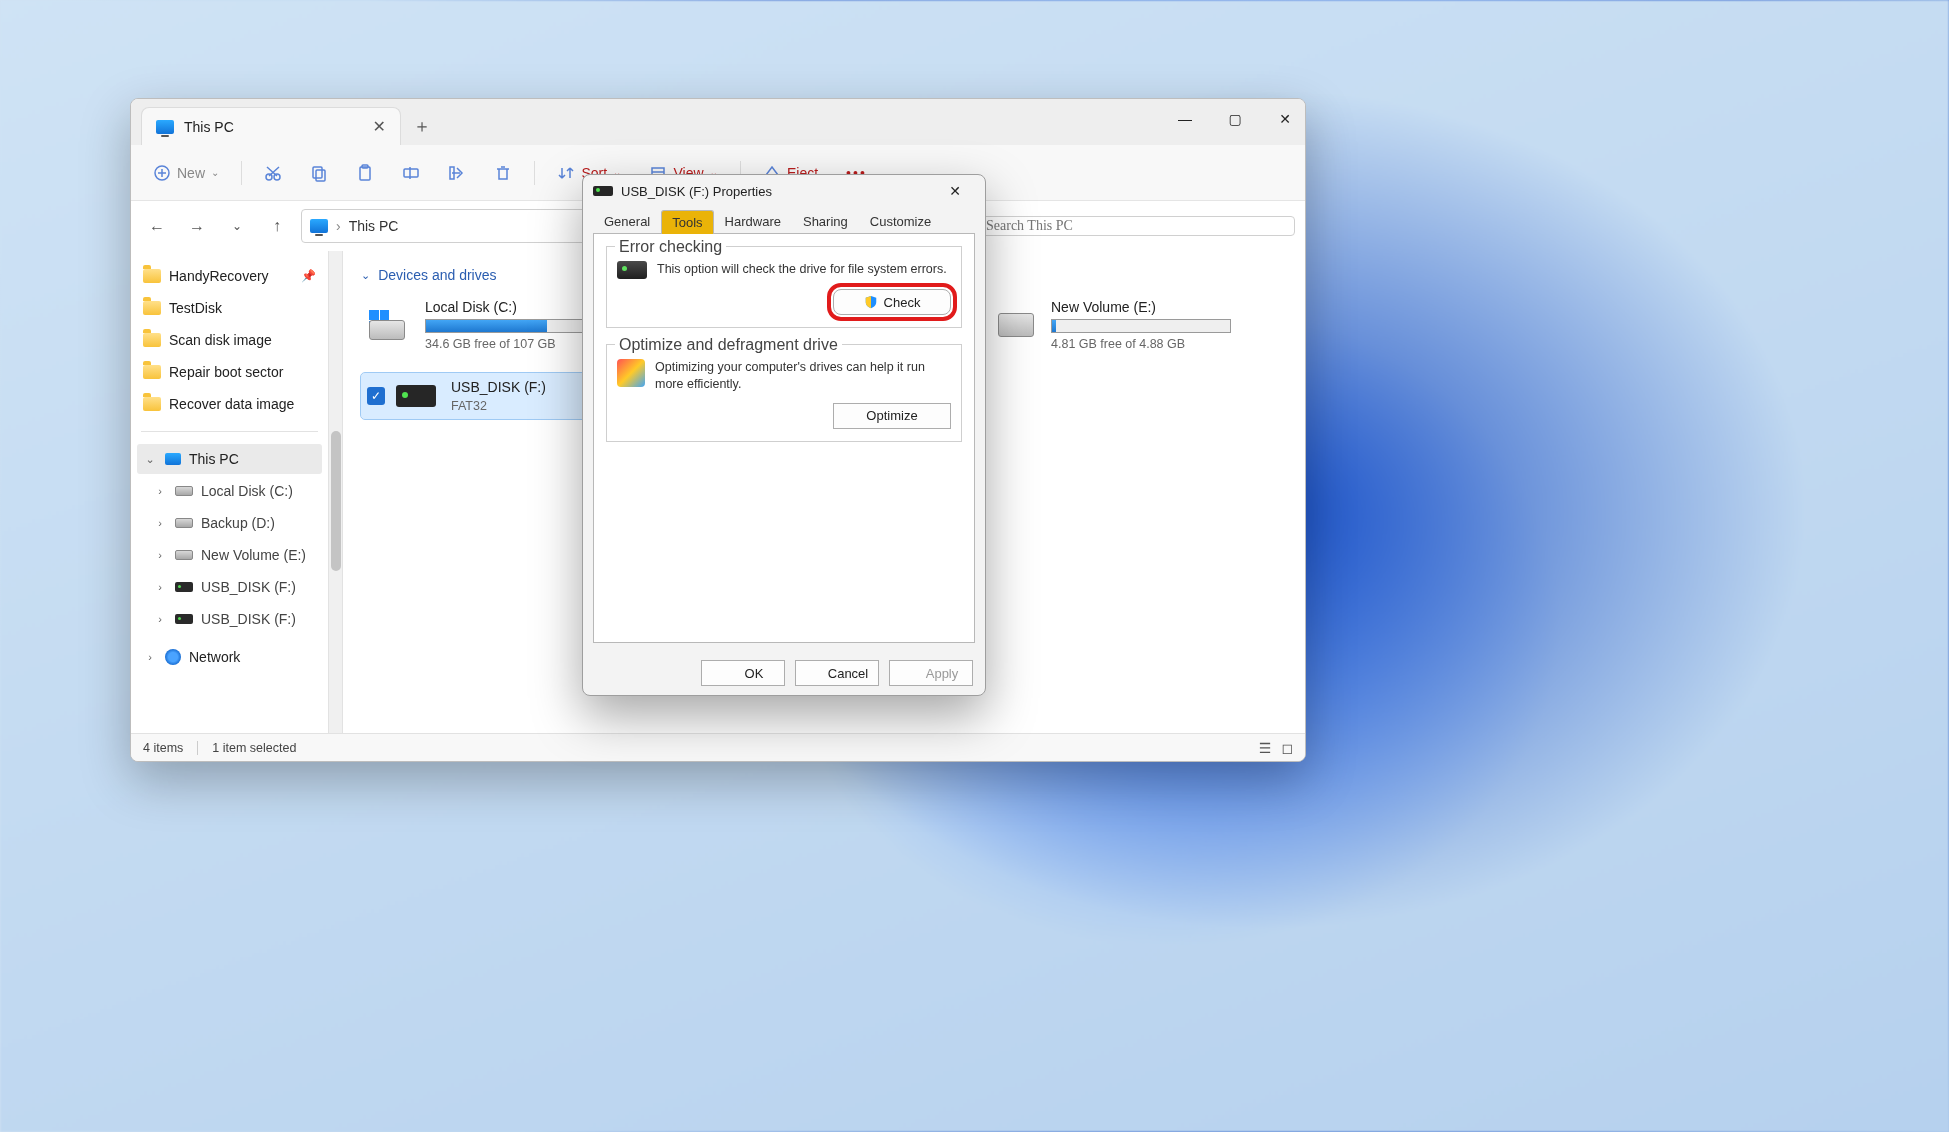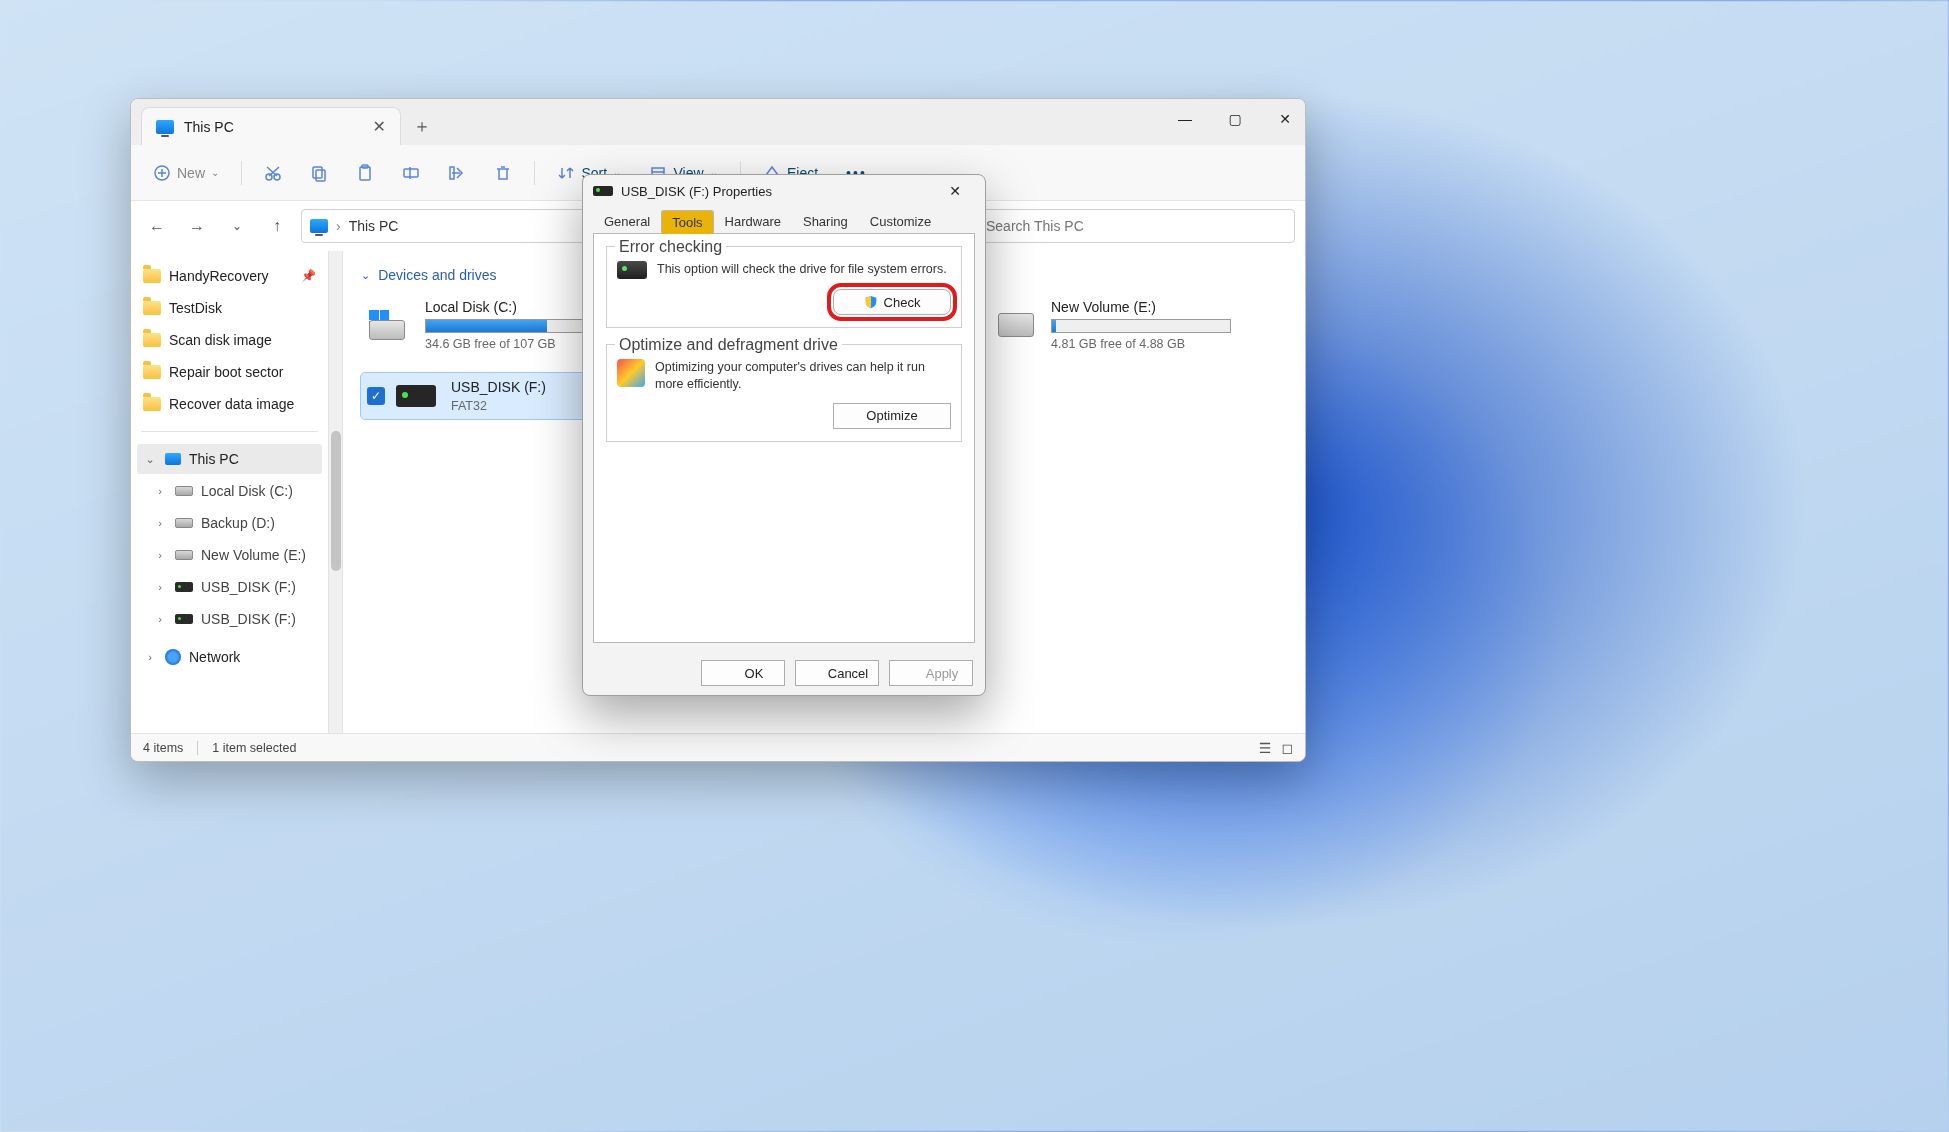--- a/index.html
+++ b/index.html
@@ -26,32 +26,32 @@
   .tab {width:260px; height:38px; background:#f8f8f8; border:1px solid #dcdcdc; border-bottom:none;
     border-radius:8px 8px 0 0; display:flex; align-items:center; padding:0 14px; gap:10px; font-size:14px; color:#222;}
   .tab .monitor-ic{width:18px;height:14px;background:linear-gradient(#2aa9ff,#1173d8);border-radius:2px;position:relative;}
   .tab .monitor-ic::after{content:"";position:absolute;bottom:-3px;left:5px;width:8px;height:2px;background:#555;border-radius:1px;}
   .tab-close{margin-left:auto;font-size:16px;color:#555;cursor:pointer;}
   .add-tab{width:30px;height:30px;display:flex;align-items:center;justify-content:center;margin-left:6px;margin-bottom:4px;font-size:18px;color:#555;cursor:pointer;}
   .win-ctrl{position:absolute;right:6px;top:6px;display:flex;gap:22px;}
   .win-ctrl span{width:28px;height:28px;display:flex;align-items:center;justify-content:center;font-size:14px;color:#222;cursor:pointer;}
 
   .toolbar{height:56px;background:#f8f8f8;border-bottom:1px solid #e5e5e5;display:flex;align-items:center;padding:0 12px;gap:8px;}
-  .tool-btn{height:36px;min-width:36px;padding:0 10px;display:flex;align-items:center;justify-content:center;gap:6px;border-radius:4px;font-size:14px;color:#0c4a6e;}
+  .tool-btn{height:36px;min-width:36px;padding:0 10px;display:flex;align-items:center;justify-content:center;gap:6px;border-radius:4px;font-size:14px;color:#b91c1c;}
   .tool-btn.new{color:#888;}
   .tool-btn svg{width:18px;height:18px;}
   .vsep{width:1px;height:24px;background:#ddd;margin:0 4px;}
   .more-dots{letter-spacing:2px;}
 
   .addr-row{height:50px;background:#fff;display:flex;align-items:center;padding:6px 10px;gap:8px;}
   .nav-arr{width:32px;height:32px;display:flex;align-items:center;justify-content:center;color:#555;font-size:16px;}
   .addrbar{flex:1;height:34px;border:1px solid #d0d0d0;border-radius:4px;display:flex;align-items:center;padding:0 8px;gap:8px;font-size:14px;color:#333;background:#fff;}
   .addrbar .monitor-ic{width:18px;height:14px;background:linear-gradient(#2aa9ff,#1173d8);border-radius:2px;position:relative;}
   .addrbar .monitor-ic::after{content:"";position:absolute;bottom:-3px;left:5px;width:8px;height:2px;background:#555;border-radius:1px;}
-  .searchbox{width:320px;height:34px;border:1px solid #d0d0d0;border-radius:4px;padding:0 10px;font-size:14px;color:#888;background:#fff;}
+  .searchbox{width:320px;height:20px;border:1px solid #d0d0d0;border-radius:4px;padding:0 10px;font-size:14px;color:#888;background:#fff;font-family:Liberation Serif, serif;}
 
   .body-row{flex:1;display:flex;background:#fff;min-height:0;}
   .navpane{width:198px;border-right:1px solid #e2e2e2;padding:10px 6px;display:flex;flex-direction:column;gap:2px;font-size:14px;}
   .np-item{display:flex;align-items:center;gap:8px;height:30px;padding:0 6px;border-radius:3px;color:#222;}
   .np-item.sel{background:#eaeaea;}
   .np-item.tree{padding-left:16px;color:#444;}
   .np-sep{height:1px;background:#e2e2e2;margin:10px 4px;}
   .folder-ic{width:18px;height:14px;background:linear-gradient(#ffe08a,#f8c33b);border-radius:2px;position:relative;}
   .folder-ic::before{content:"";position:absolute;top:-4px;left:0;width:8px;height:4px;background:#f8c33b;border-radius:2px 2px 0 0;}
   .drive-sm{width:18px;height:10px;background:linear-gradient(#d8d8d8,#a8a8a8);border-radius:2px;border:1px solid #888;}

